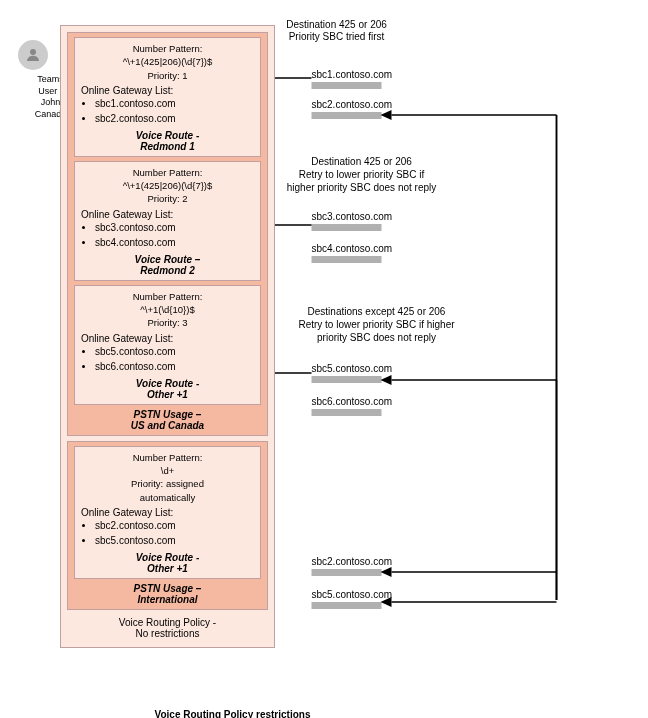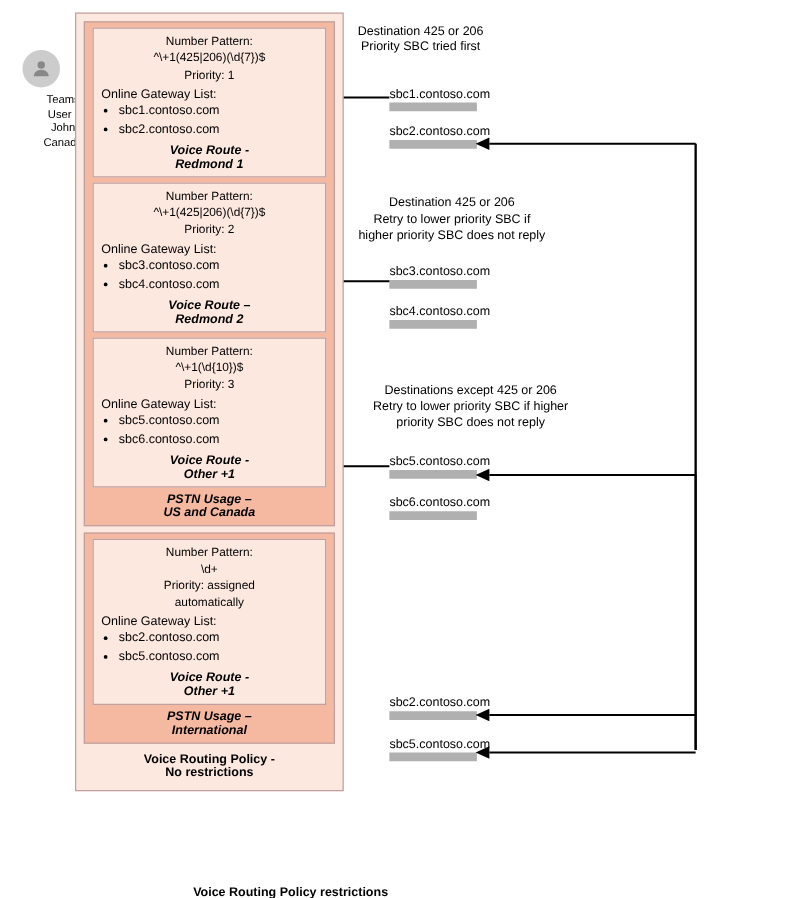--- a/index.html
+++ b/index.html
@@ -49,20 +49,21 @@
       text-align: center;
       line-height: 1.3;
       color: #000;
       margin-left: 36px;
     }
     .policy-outer-box {
       border: 1.5px solid #c0a0a0;
       background: #fde8e0;
       padding: 6px;
       flex: 1;
+      margin-top: 15px;
     }
     .pstn-usage-box {
       border: 1.5px solid #c0a0a0;
       background: #f5b8a0;
       padding: 4px 6px;
       margin-bottom: 5px;
     }
     .pstn-usage-label {
       text-align: center;
       font-size: 10px;
@@ -111,21 +112,21 @@
       position: absolute;
       top: 0;
       left: 0;
       width: 100%;
       height: 100%;
       pointer-events: none;
     }
     .bottom-label {
       text-align: center;
       font-size: 10px;
-      font-weight: 700;
+      font-weight: 400;
       color: #000;
       margin-top: 5px;
       padding: 2px;
     }
   </style>
 </head>
 <body>
 
 <div class="main-container">
 

